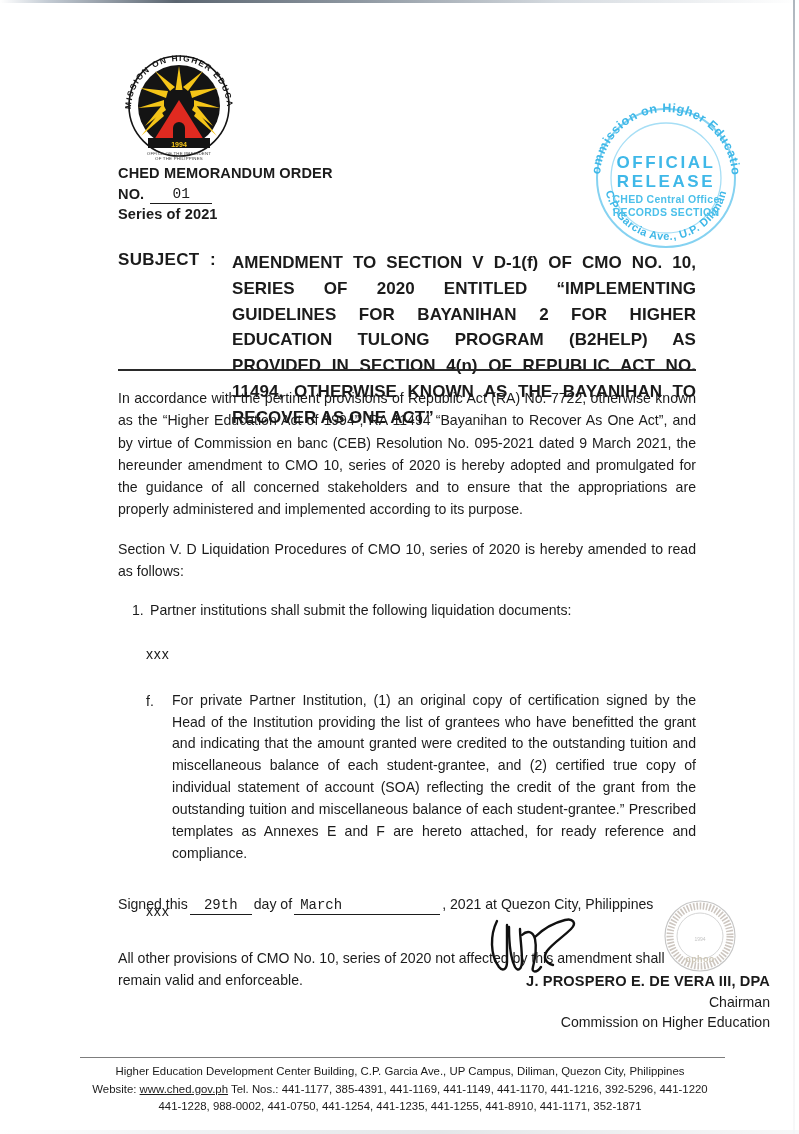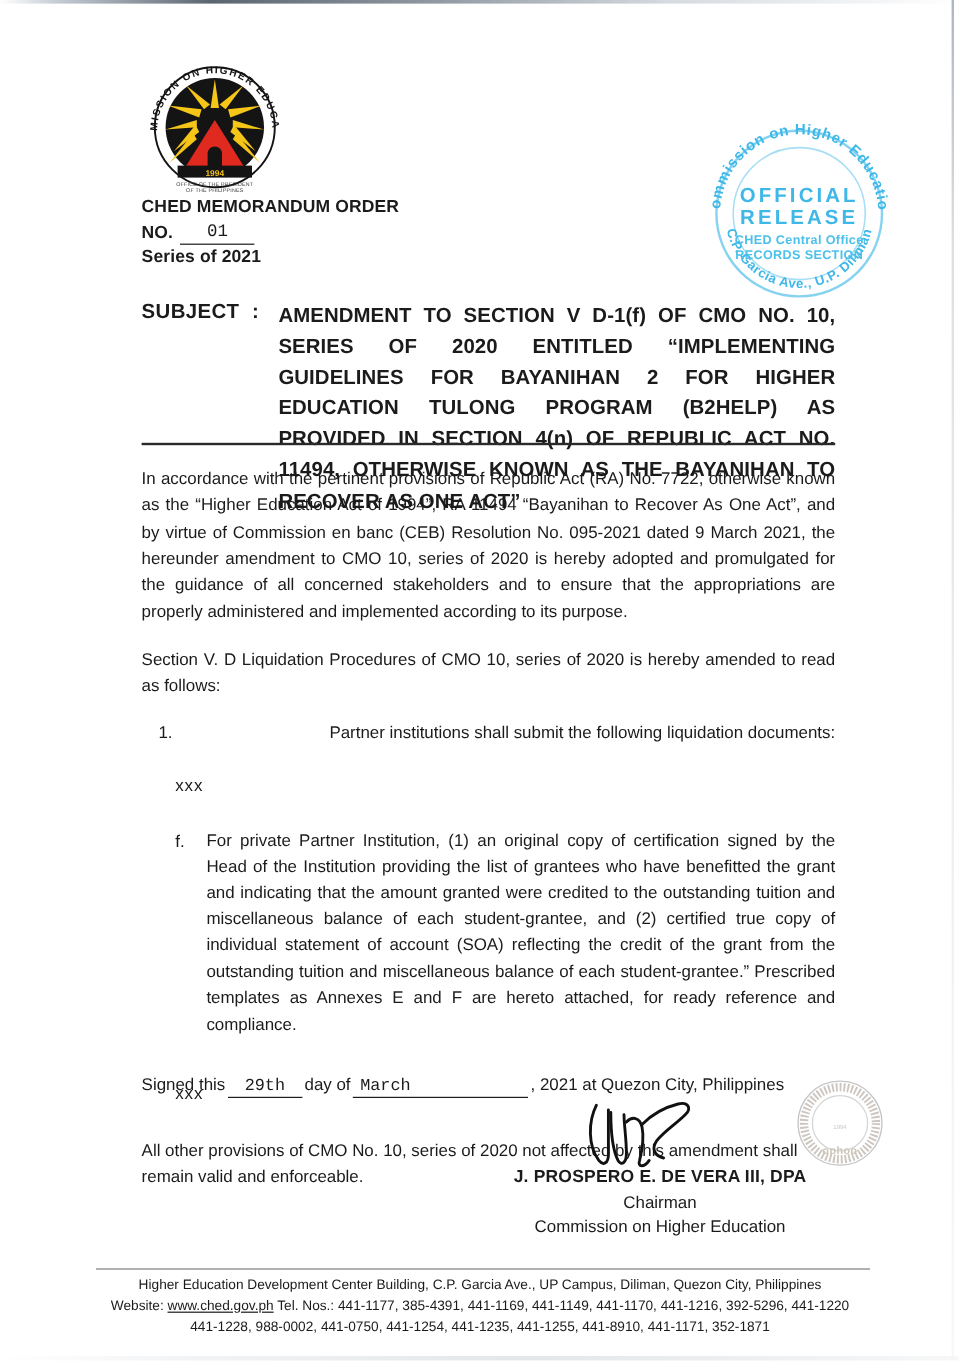--- a/index.html
+++ b/index.html
@@ -140,21 +140,21 @@
     text-align-last: left;
   }
   #body-col p.last-left { text-align: left; }
 
   .numbered {
     margin: 0 0 0 0;
     padding-left: 14px;
     display: flex;
   }
   .numbered .marker { width: 18px; flex: none; }
-  .numbered .content { flex: 1; text-align: right; }
+  .numbered .content { flex: 1; }
 
   .xxx {
     padding-left: 28px;
     margin: 22px 0 24px 0;
     font-size: 14.1px;
     letter-spacing: .8px;
   }
 
   .lettered {
     display: flex;
@@ -200,21 +200,21 @@
   #dry-seal {
     position: absolute;
     left: 658px; top: 896px;
     width: 84px; height: 80px;
     opacity: .5;
   }
   #signatory {
     position: absolute;
     left: 330px; top: 971px;
     width: 440px;
-    text-align: center;
+    text-align: right;
     line-height: 1.42;
   }
   #signatory .name { font-size: 14.6px; font-weight: bold; letter-spacing: .15px; }
   #signatory .title { font-size: 14.1px; }
   #signatory .org { font-size: 14.1px; }
 
   
   #rule-footer {
     position: absolute;
     left: 80px; top: 1057px;

